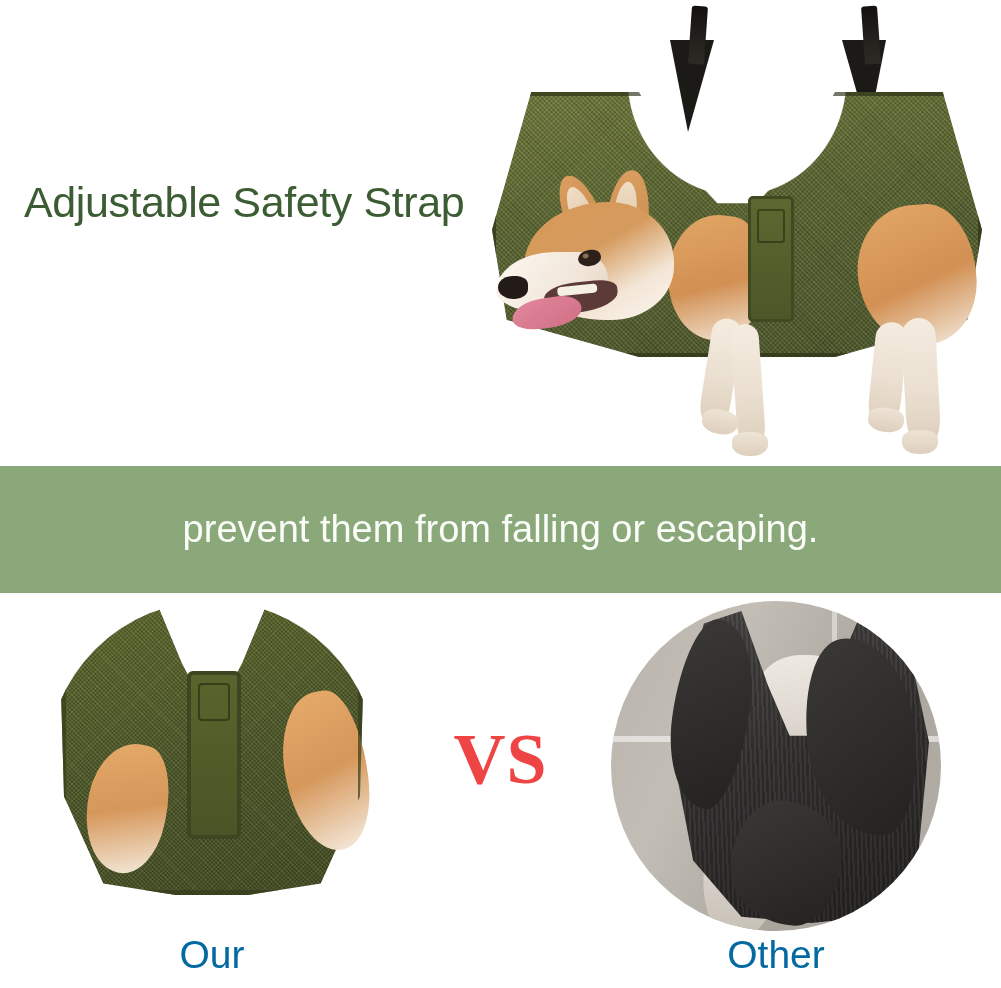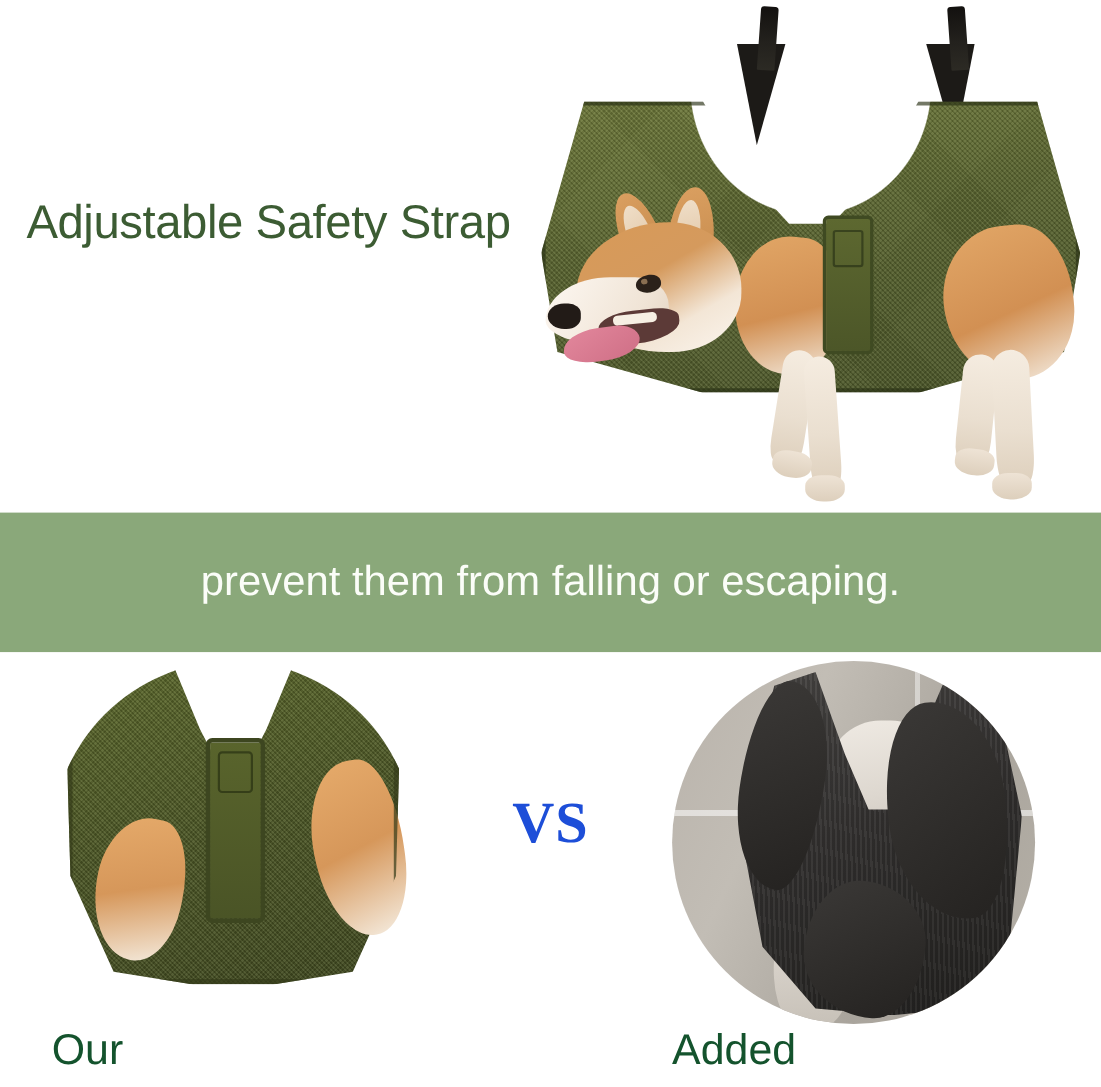--- a/index.html
+++ b/index.html
@@ -339,32 +339,33 @@
   }
   .other-dark-fold.f1 { left: 62px;  top: 18px;  width: 76px;  height: 190px; transform: rotate(8deg); }
   .other-dark-fold.f2 { left: 196px; top: 36px;  width: 108px; height: 200px; transform: rotate(-8deg); }
   .other-dark-fold.f3 { left: 120px; top: 200px; width: 110px; height: 124px; transform: rotate(4deg); }
 
   .vs-text {
     position: absolute;
     left: 0; right: 0; top: 125px;
     text-align: center;
     font-family: "Liberation Serif", serif;
-    font-size: 53px;
+    font-size: 72px;
     font-weight: 700;
-    color: #1d4ed8;
+    color: #ef4444;
     letter-spacing: 1px;
   }
   .cap {
     position: absolute;
     top: 340px;
     width: 330px;
+    text-align: center;
     font-size: 39px;
     font-weight: 400;
-    color: #14532d;
+    color: #0369a1;
   }
   .cap.our   { left: 47px; }
   .cap.other { left: 611px; }
 </style>
 </head>
 <body>
 
 <div class="page">
 
   <div class="hero">
@@ -432,16 +433,16 @@
       <div class="other-dog body"></div>
       <div class="other-dog leg1"></div>
       <div class="other-dog leg2"></div>
       <div class="other-sling"></div>
       <div class="other-dark-fold f1"></div>
       <div class="other-dark-fold f2"></div>
       <div class="other-dark-fold f3"></div>
     </div>
 
     <div class="cap our">Our</div>
-    <div class="cap other">Added</div>
+    <div class="cap other">Other</div>
   </div>
 
 </div>
 
 </body></html>

